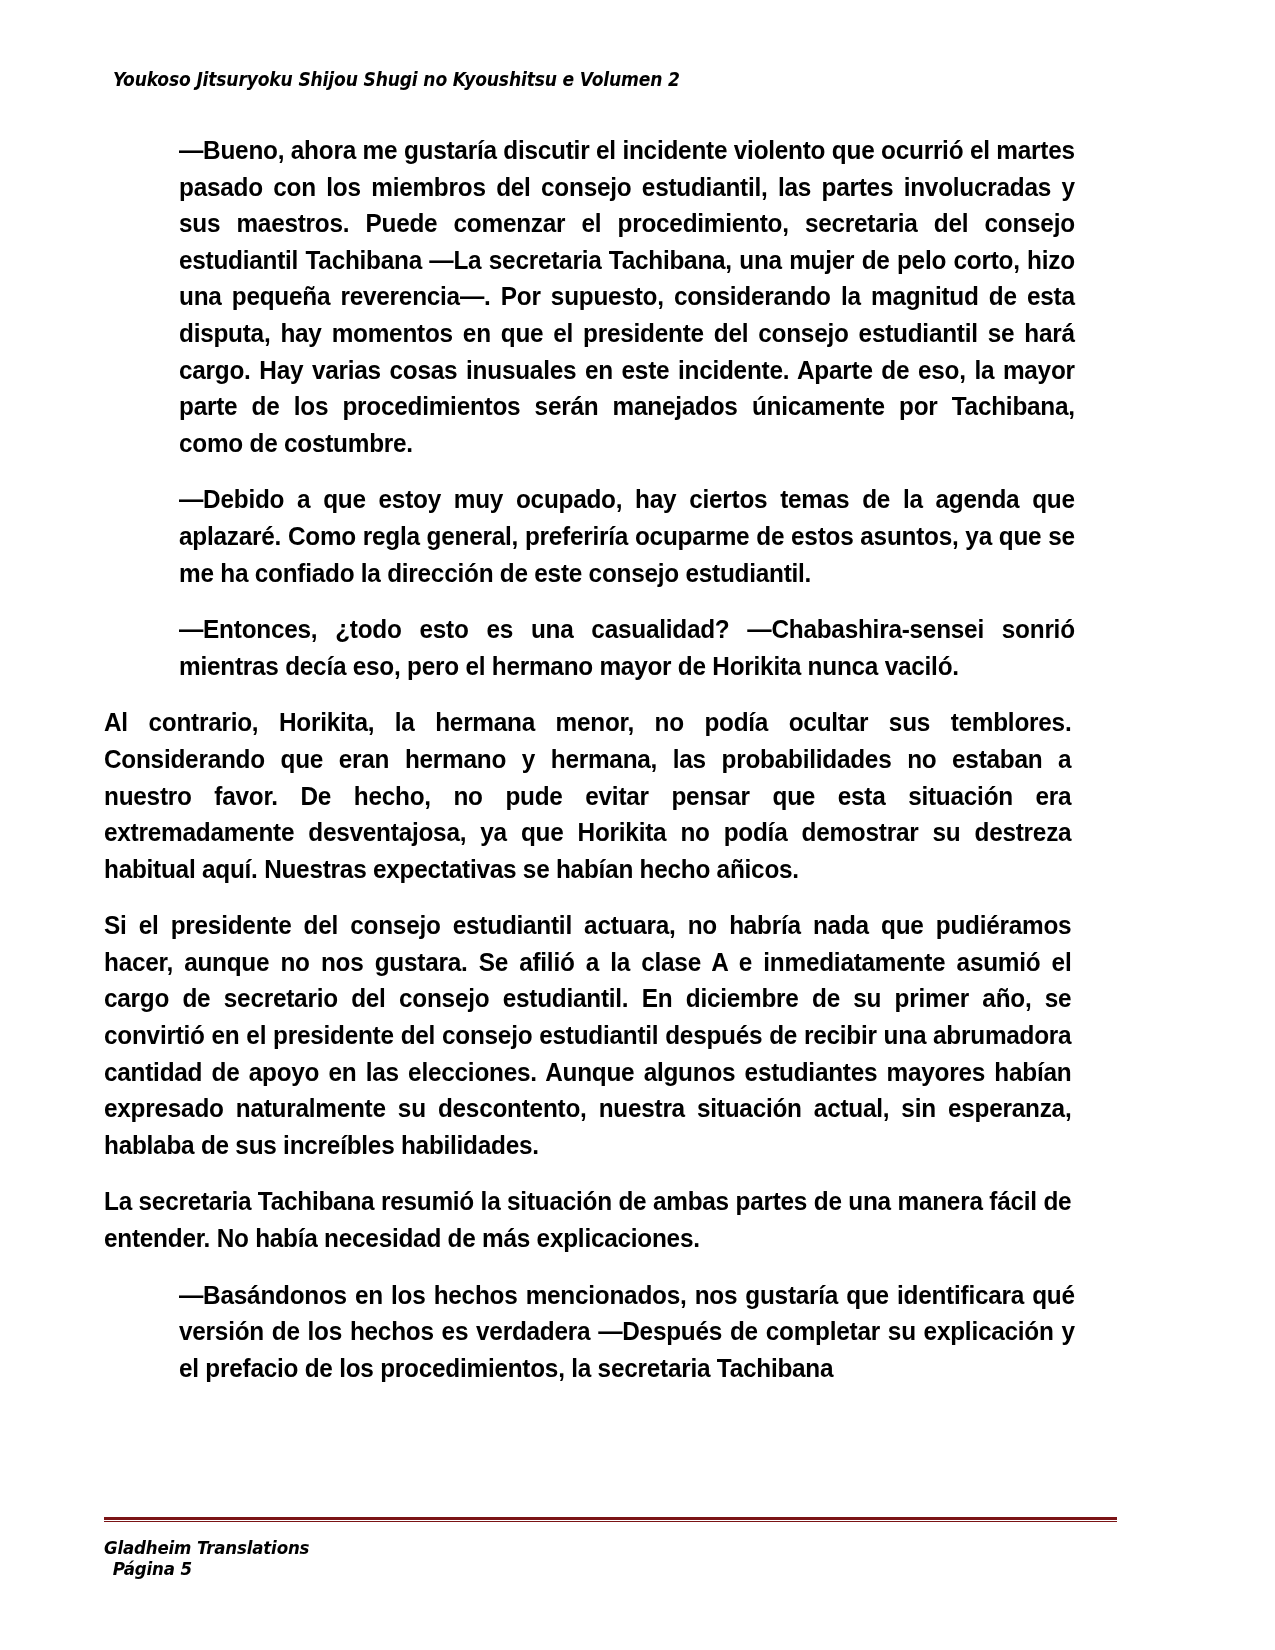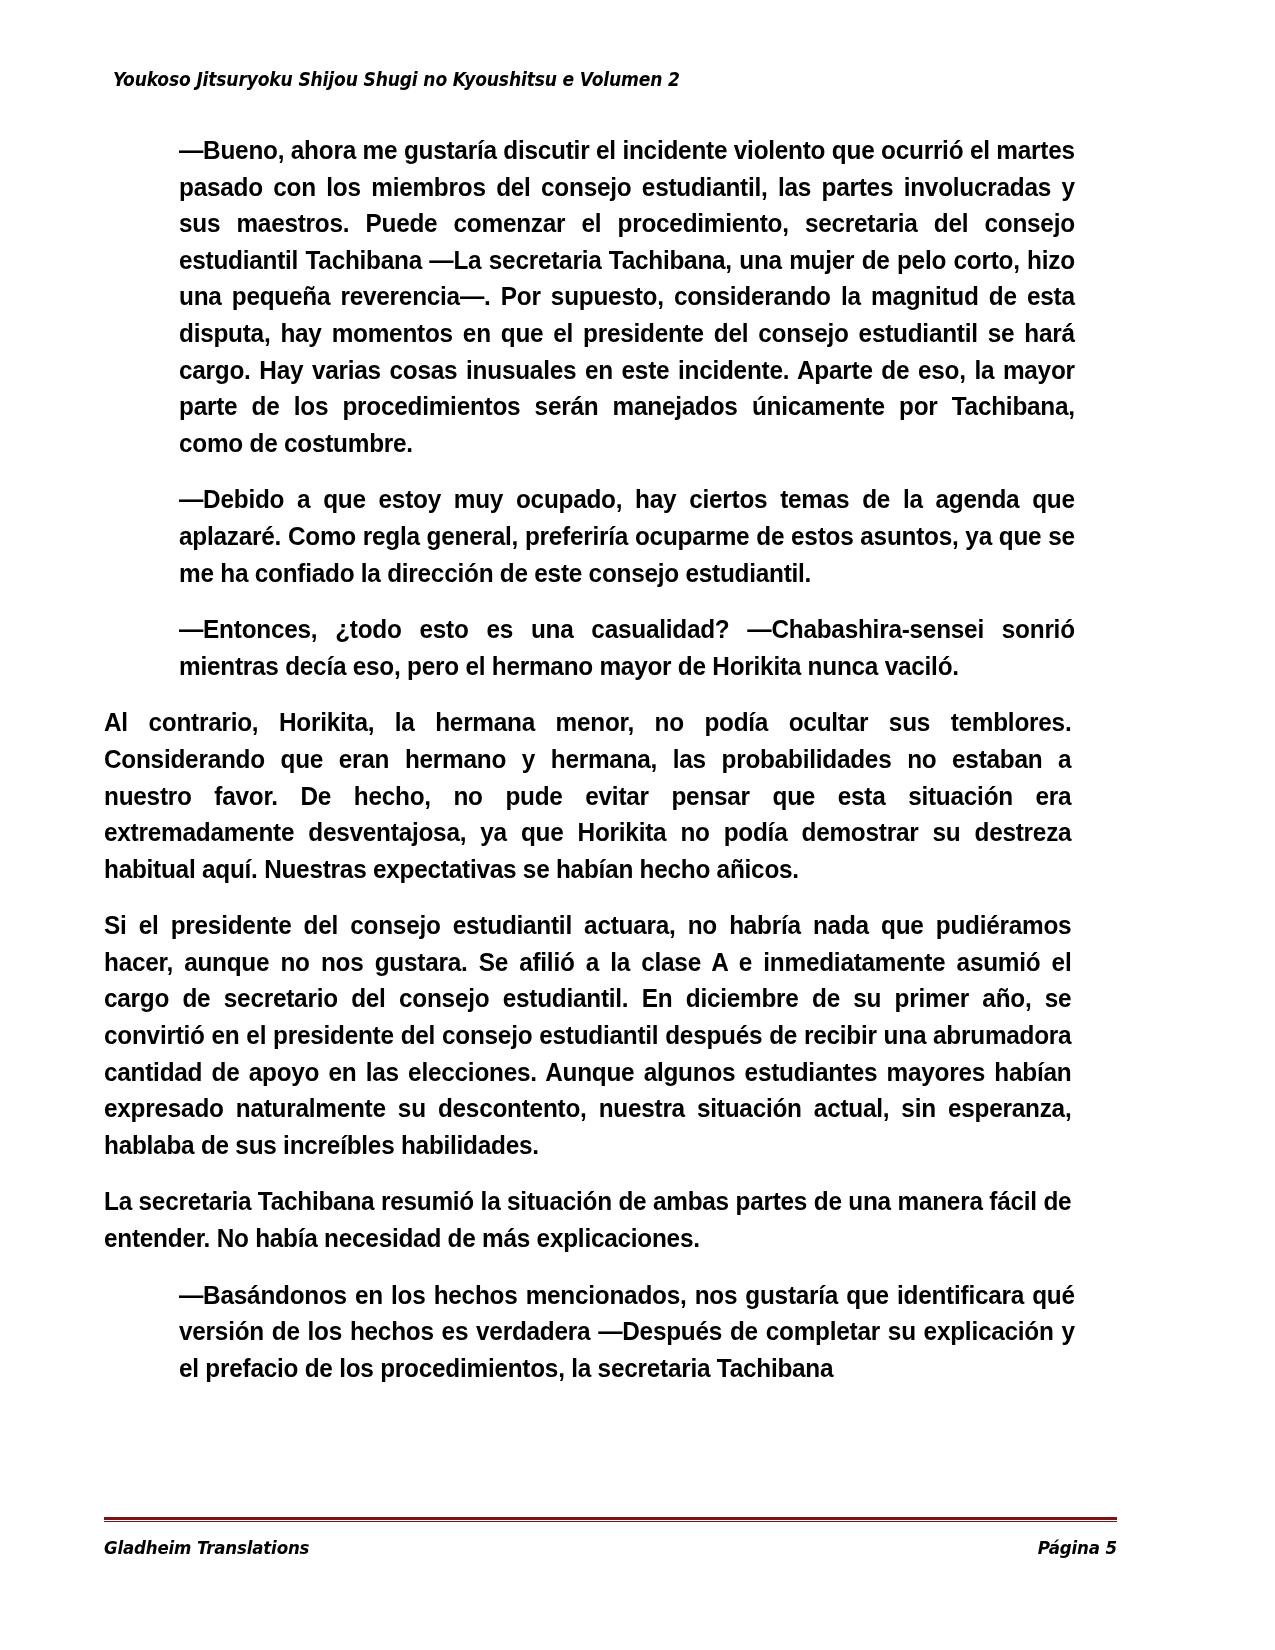--- a/index.html
+++ b/index.html
@@ -87,20 +87,21 @@
     margin-top: 1px;
   }
   .footer {
     position: absolute;
     left: 104px;
     top: 1537px;
     width: 1013px;
     display: flex;
     justify-content: space-between;
     align-items: baseline;
+    flex-direction: column;
   }
   .footer-left, .footer-right {
     font-family: "DejaVu Sans", "Liberation Sans", sans-serif;
     font-weight: bold;
     font-style: italic;
     font-size: 18.5px;
     color: #000000;
     letter-spacing: -0.2px;
     transform: scaleX(0.9);
   }

